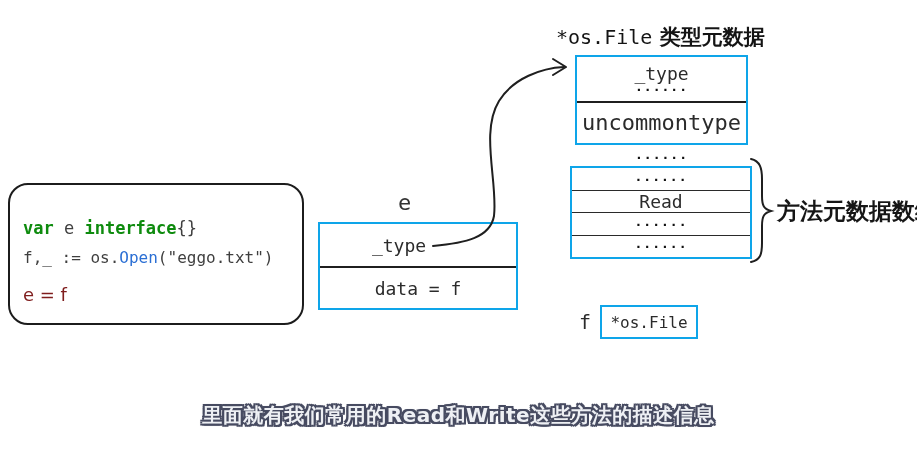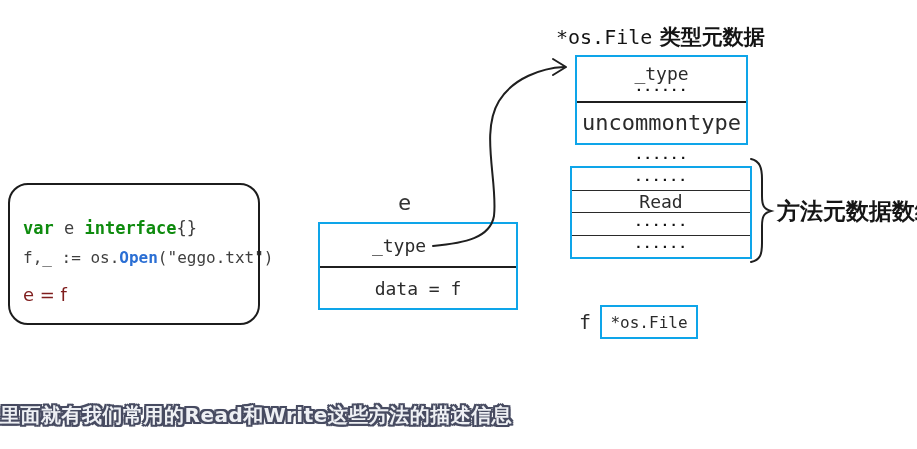--- a/index.html
+++ b/index.html
@@ -11,38 +11,38 @@
     background: #ffffff;
     overflow: hidden;
     font-family: "DejaVu Sans Mono", monospace;
     color: #222222;
   }
   .abs { position: absolute; }
 
   
   .code-box {
     left: 8px; top: 183px;
-    width: 252px; height: 142px;
+    width: 296px; height: 142px;
     border: 2.5px solid #1c1c1c;
     border-radius: 20px;
     background: #ffffff;
   }
   .code-line {
     position: absolute;
     left: 13px;
     white-space: pre;
     font-size: 17px;
     color: #3f3f3f;
     letter-spacing: 0px;
   }
   .code-line.l1 { top: 33px; }
   .code-line.l2 { top: 63px; font-size: 16px; }
   .code-line.l3 { top: 99px; font-family: "DejaVu Sans", sans-serif; font-size: 18px; color: #7f1d1d; }
   .kw-green { font-weight: bold; }
-  .kw-blue  { font-weight: bold; margin-top: 25px; }
+  .kw-blue  { font-weight: normal; margin-top: 25px; }
 
   
   .drawn { border: 2px solid #0ea5e9; background: #ffffff; }
 
   
   .e-label {
     left: 398px; top: 190px;
     font-size: 22px; color: #333;
   }
   .iface-box { left: 318px; top: 222px; width: 200px; height: 88px; }
@@ -104,21 +104,21 @@
     display: flex; align-items: center; justify-content: center;
     font-size: 16px; color: #2b2b2b;
   }
 
   
   .overlay { left: 0; top: 0; pointer-events: none; }
 
   
   .subtitle {
     left: 0; right: 0; top: 402px;
-    text-align: left;
+    text-align: center;
     font-family: "DejaVu Sans", sans-serif;
     font-size: 20px; font-weight: bold;
     letter-spacing: 0.5px;
     color: #eef0f4;
     text-shadow:
       -2px -2px 0 #474b61, 2px -2px 0 #474b61,
       -2px  2px 0 #474b61, 2px  2px 0 #474b61,
       -2px  0   0 #474b61, 2px  0   0 #474b61,
        0   -2px 0 #474b61, 0    2px 0 #474b61,
        0    0   3px #474b61;

